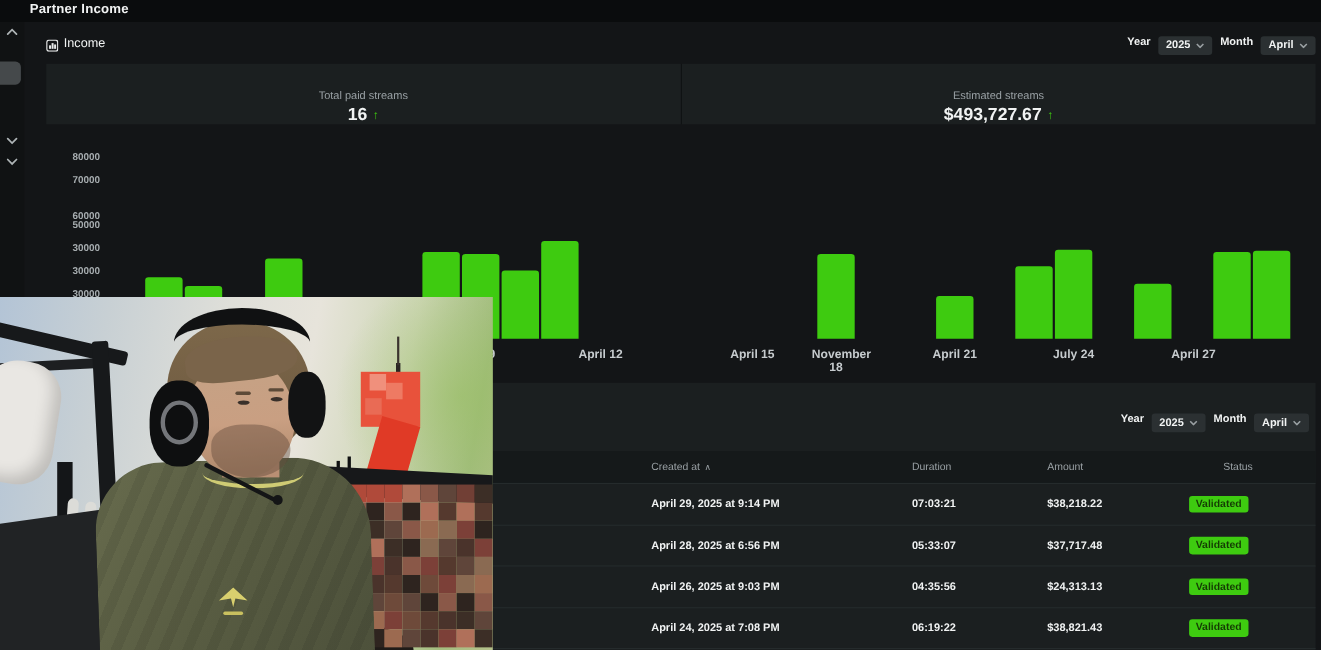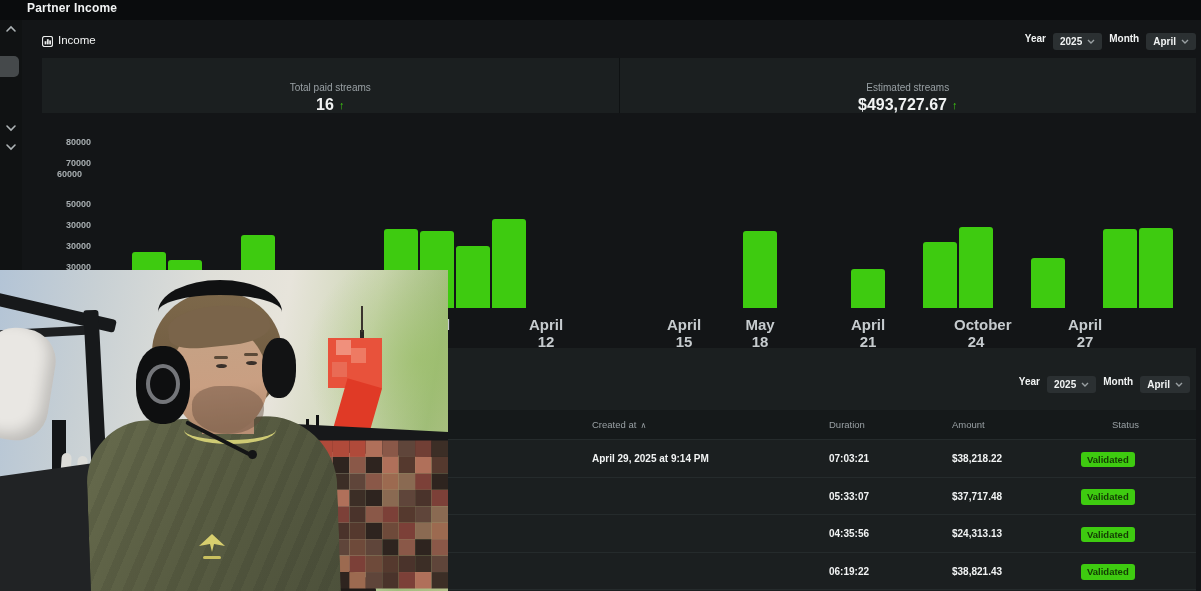--- a/index.html
+++ b/index.html
@@ -35,21 +35,21 @@
   .stat-cell{flex:1;display:flex;flex-direction:column;align-items:center;justify-content:center;gap:3px;}
   .stat-cell+.stat-cell{border-left:1px solid var(--divider);}
   .stat-label{font-size:10px;color:var(--muted);margin-top:24px;}
   .stat-value{font-size:16px;font-weight:bold;color:var(--text);display:flex;align-items:center;gap:5px;}
   .up-arrow{color:var(--accent_green);font-size:11px;font-weight:bold;}
 
   
   #chart-layer{left:0;top:0;width:1201px;height:591px;pointer-events:none;}
   .y-tick{position:absolute;left:48px;width:43px;text-align:right;font-size:9px;font-weight:bold;color:var(--tick);}
   .bar{position:absolute;width:34px;background:var(--accent_green);border-radius:3px 3px 0 0;pointer-events:auto;}
-  .x-label{position:absolute;width:44px;text-align:center;font-size:15px;font-weight:bold;color:var(--xlabel);}
+  .x-label{position:absolute;width:44px;text-align:center;font-size:11px;font-weight:bold;color:var(--xlabel);}
 
   
   #streams-card{left:42px;top:348px;width:1154px;height:243px;background:var(--card_bg);}
   #streams-filters{right:6px;top:28px;}
   #thead{left:0;top:62px;width:1154px;height:30px;background:var(--band_bg);border-bottom:1px solid var(--row_line);}
   .th{position:absolute;top:0;height:30px;line-height:30px;font-size:9.5px;color:var(--muted);}
   .th .sort{font-size:8px;margin-left:4px;color:var(--muted);}
   #rows{left:0;top:92px;width:1154px;text-decoration:underline;}
   .t-row{position:relative;width:1154px;height:37.6px;border-bottom:1px solid var(--row_line);cursor:pointer;}
   .td{position:absolute;top:0;height:37.6px;line-height:37.6px;font-size:10px;font-weight:bold;color:var(--text);}
@@ -165,43 +165,43 @@
           <span class="up-arrow" data-interactable="false">↑</span>
         </span>
     </div>
   </div>
 
   <div id="chart-layer" class="abs" data-interactable="false">
       <div class="y-tick" data-interactable="false" style="top: 261.5px;">30000</div>
       <div class="y-tick" data-interactable="false" style="top: 240.75px;">30000</div>
       <div class="y-tick" data-interactable="false" style="top: 220px;">30000</div>
       <div class="y-tick" data-interactable="false" style="top: 199.25px;">50000</div>
-      <div class="y-tick" data-interactable="false" style="top: 169px; text-align: center;">60000</div>
+      <div class="y-tick" data-interactable="false" style="top: 191px;">60000</div>
       <div class="y-tick" data-interactable="false" style="top: 157.75px;">70000</div>
       <div class="y-tick" data-interactable="false" style="top: 137px;">80000</div>
       <div class="bar" title="April 1: 27000" data-interactable="true" style="left: 132px; width: 34px; top: 252px; height: 56px;"></div>
       <div class="bar" title="April 2: 23000" data-interactable="true" style="left: 168px; width: 34px; top: 260px; height: 48px;"></div>
       <div class="bar" title="April 4: 35000" data-interactable="true" style="left: 241px; width: 34px; top: 235px; height: 73px;"></div>
       <div class="bar" title="April 8: 38000" data-interactable="true" style="left: 384px; width: 34px; top: 229px; height: 79px;"></div>
       <div class="bar" title="April 9: 37000" data-interactable="true" style="left: 420px; width: 34px; top: 231px; height: 77px;"></div>
       <div class="bar" title="April 10: 30000" data-interactable="true" style="left: 456px; width: 34px; top: 246px; height: 62px;"></div>
       <div class="bar" title="April 11: 43000" data-interactable="true" style="left: 492px; width: 34px; top: 219px; height: 89px;"></div>
       <div class="bar" title="April 18: 37000" data-interactable="true" style="left: 743px; width: 34px; top: 231px; height: 77px;"></div>
       <div class="bar" title="April 21: 19000" data-interactable="true" style="left: 851px; width: 34px; top: 269px; height: 39px;"></div>
       <div class="bar" title="April 23: 32000" data-interactable="true" style="left: 923px; width: 34px; top: 242px; height: 66px;"></div>
       <div class="bar" title="April 24: 39000" data-interactable="true" style="left: 959px; width: 34px; top: 227px; height: 81px;"></div>
       <div class="bar" title="April 26: 24000" data-interactable="true" style="left: 1031px; width: 34px; top: 258px; height: 50px;"></div>
       <div class="bar" title="April 28: 38000" data-interactable="true" style="left: 1103px; width: 34px; top: 229px; height: 79px;"></div>
       <div class="bar" title="April 29: 38500" data-interactable="true" style="left: 1139px; width: 34px; top: 228px; height: 80px;"></div>
       <div class="x-label" data-interactable="false" style="left: 411px; top: 316px;">April 9</div>
       <div class="x-label" data-interactable="false" style="left: 524px; top: 316px;">April 12</div>
       <div class="x-label" data-interactable="false" style="left: 662px; top: 316px;">April 15</div>
-      <div class="x-label" data-interactable="false" style="left: 738px; top: 316px;">May 18</div>
+      <div class="x-label" data-interactable="false" style="left: 738px; top: 316px;">November 18</div>
       <div class="x-label" data-interactable="false" style="left: 846px; top: 316px;">April 21</div>
-      <div class="x-label" data-interactable="false" style="left: 954px; top: 316px;">October 24</div>
+      <div class="x-label" data-interactable="false" style="left: 954px; top: 316px;">July 24</div>
       <div class="x-label" data-interactable="false" style="left: 1063px; top: 316px;">April 27</div>
     </div>
 
   <div id="streams-card" class="abs" data-interactable="false">
     <div id="streams-filters" class="abs filters" data-interactable="false">
       <span class="f-label" data-interactable="false">Year</span>
       <button class="f-btn" data-interactable="true">
           <span>2025</span>
           <svg width="8" height="5" viewBox="0 0 8 5" data-interactable="false">
             <path d="M1 1l3 3 3-3" stroke="#9aa0a3" stroke-width="1.4" fill="none"></path>
@@ -222,30 +222,33 @@
         <span class="th" data-interactable="false" style="left: 1039px; margin-left: 31px;">Status</span>
       </div>
     <div id="rows" class="abs" data-interactable="false">
         <div class="t-row" data-interactable="true">
           <span class="td" data-interactable="false" style="left: 550px;">April 29, 2025 at 9:14 PM</span>
           <span class="td" data-interactable="false" style="left: 787px;">07:03:21</span>
           <span class="td" data-interactable="false" style="left: 910px;">$38,218.22</span>
           <span class="td" data-interactable="false" style="left: 1039px;"><span class="badge" data-interactable="false">Validated</span></span>
         </div>
         <div class="t-row" data-interactable="true">
+          <span class="td" data-interactable="false" style="left: 550px;">April 28, 2025 at 6:56 PM</span>
           <span class="td" data-interactable="false" style="left: 787px;">05:33:07</span>
           <span class="td" data-interactable="false" style="left: 910px;">$37,717.48</span>
           <span class="td" data-interactable="false" style="left: 1039px;"><span class="badge" data-interactable="false">Validated</span></span>
         </div>
         <div class="t-row" data-interactable="true">
+          <span class="td" data-interactable="false" style="left: 550px;">April 26, 2025 at 9:03 PM</span>
           <span class="td" data-interactable="false" style="left: 787px;">04:35:56</span>
           <span class="td" data-interactable="false" style="left: 910px;">$24,313.13</span>
           <span class="td" data-interactable="false" style="left: 1039px;"><span class="badge" data-interactable="false">Validated</span></span>
         </div>
         <div class="t-row" data-interactable="true">
+          <span class="td" data-interactable="false" style="left: 550px;">April 24, 2025 at 7:08 PM</span>
           <span class="td" data-interactable="false" style="left: 787px;">06:19:22</span>
           <span class="td" data-interactable="false" style="left: 910px;">$38,821.43</span>
           <span class="td" data-interactable="false" style="left: 1039px;"><span class="badge" data-interactable="false">Validated</span></span>
         </div>
       </div>
   </div>
 
   <div id="webcam" class="abs" data-interactable="false">
     <div id="cam-glow" class="abs" data-interactable="false"></div>
     <div id="rack-bar1" class="abs rack" data-interactable="false"></div>

